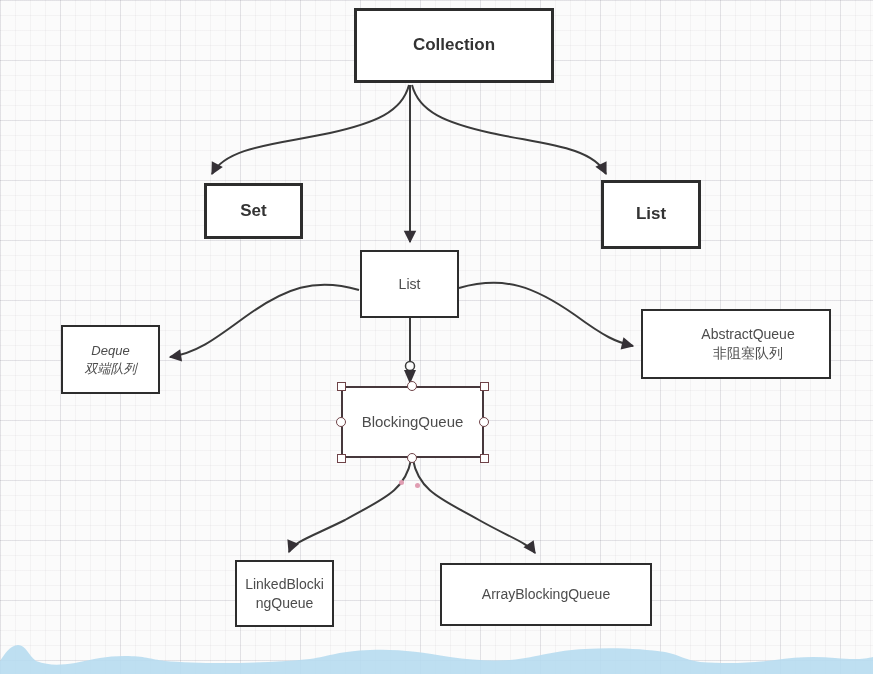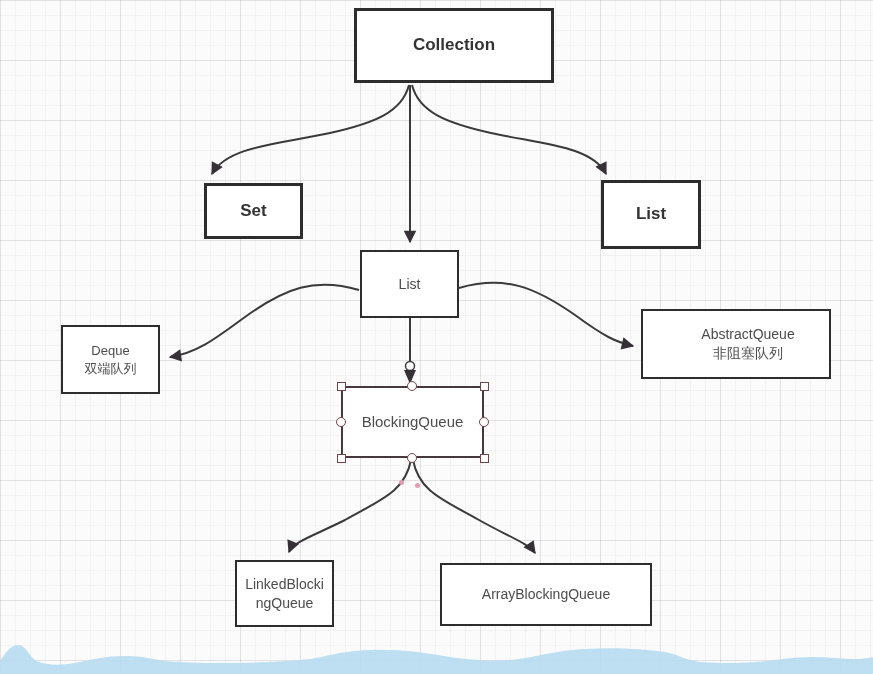--- a/index.html
+++ b/index.html
@@ -24,21 +24,21 @@
     position:absolute;background:#ffffff;border:2px solid #2d2d2d;
     display:flex;flex-direction:column;align-items:center;justify-content:center;
     text-align:center;color:#4c4c4c;font-size:14px;line-height:1.35;
     box-sizing:border-box;z-index:3;
   }
   .node.bold{font-weight:bold;color:#333;font-size:17px;border-width:3px;margin-left:44px;}
   #node-collection{left:310px;top:8px;width:200px;height:75px;}
   #node-set{left:160px;top:183px;width:99px;height:56px;border-width:3px;}
   #node-list{left:557px;top:180px;width:100px;height:69px;border-width:3px;}
   #node-queue{left:360px;top:250px;width:99px;height:68px;}
-  #node-deque{left:61px;top:325px;width:99px;height:69px;font-size:13px;border-width:2.5px;}
+  #node-deque{left:61px;top:325px;width:99px;height:69px;font-size:13px;border-width:2.5px;font-style:italic;}
   #node-abstract{left:641px;top:309px;width:190px;height:70px;border-width:2.5px;padding-left:24px;}
   #node-blocking{left:341px;top:386px;width:143px;height:72px;border:2px solid #46383c;font-size:15px;justify-content:center;}
   #node-linked{left:235px;top:560px;width:99px;height:67px;border-width:2.5px;justify-content:center;}
   #node-array{left:440px;top:563px;width:212px;height:63px;border-width:2.5px;}
   
   .handle{position:absolute;background:#fff;border:1.5px solid #6f4348;box-sizing:border-box;z-index:5;}
   .handle.sq{width:9px;height:9px;}
   .handle.ci{width:10px;height:10px;border-radius:50%;}
   
   #h-tl{left:336.5px;top:381.5px;} #h-tr{left:479.5px;top:381.5px;}

